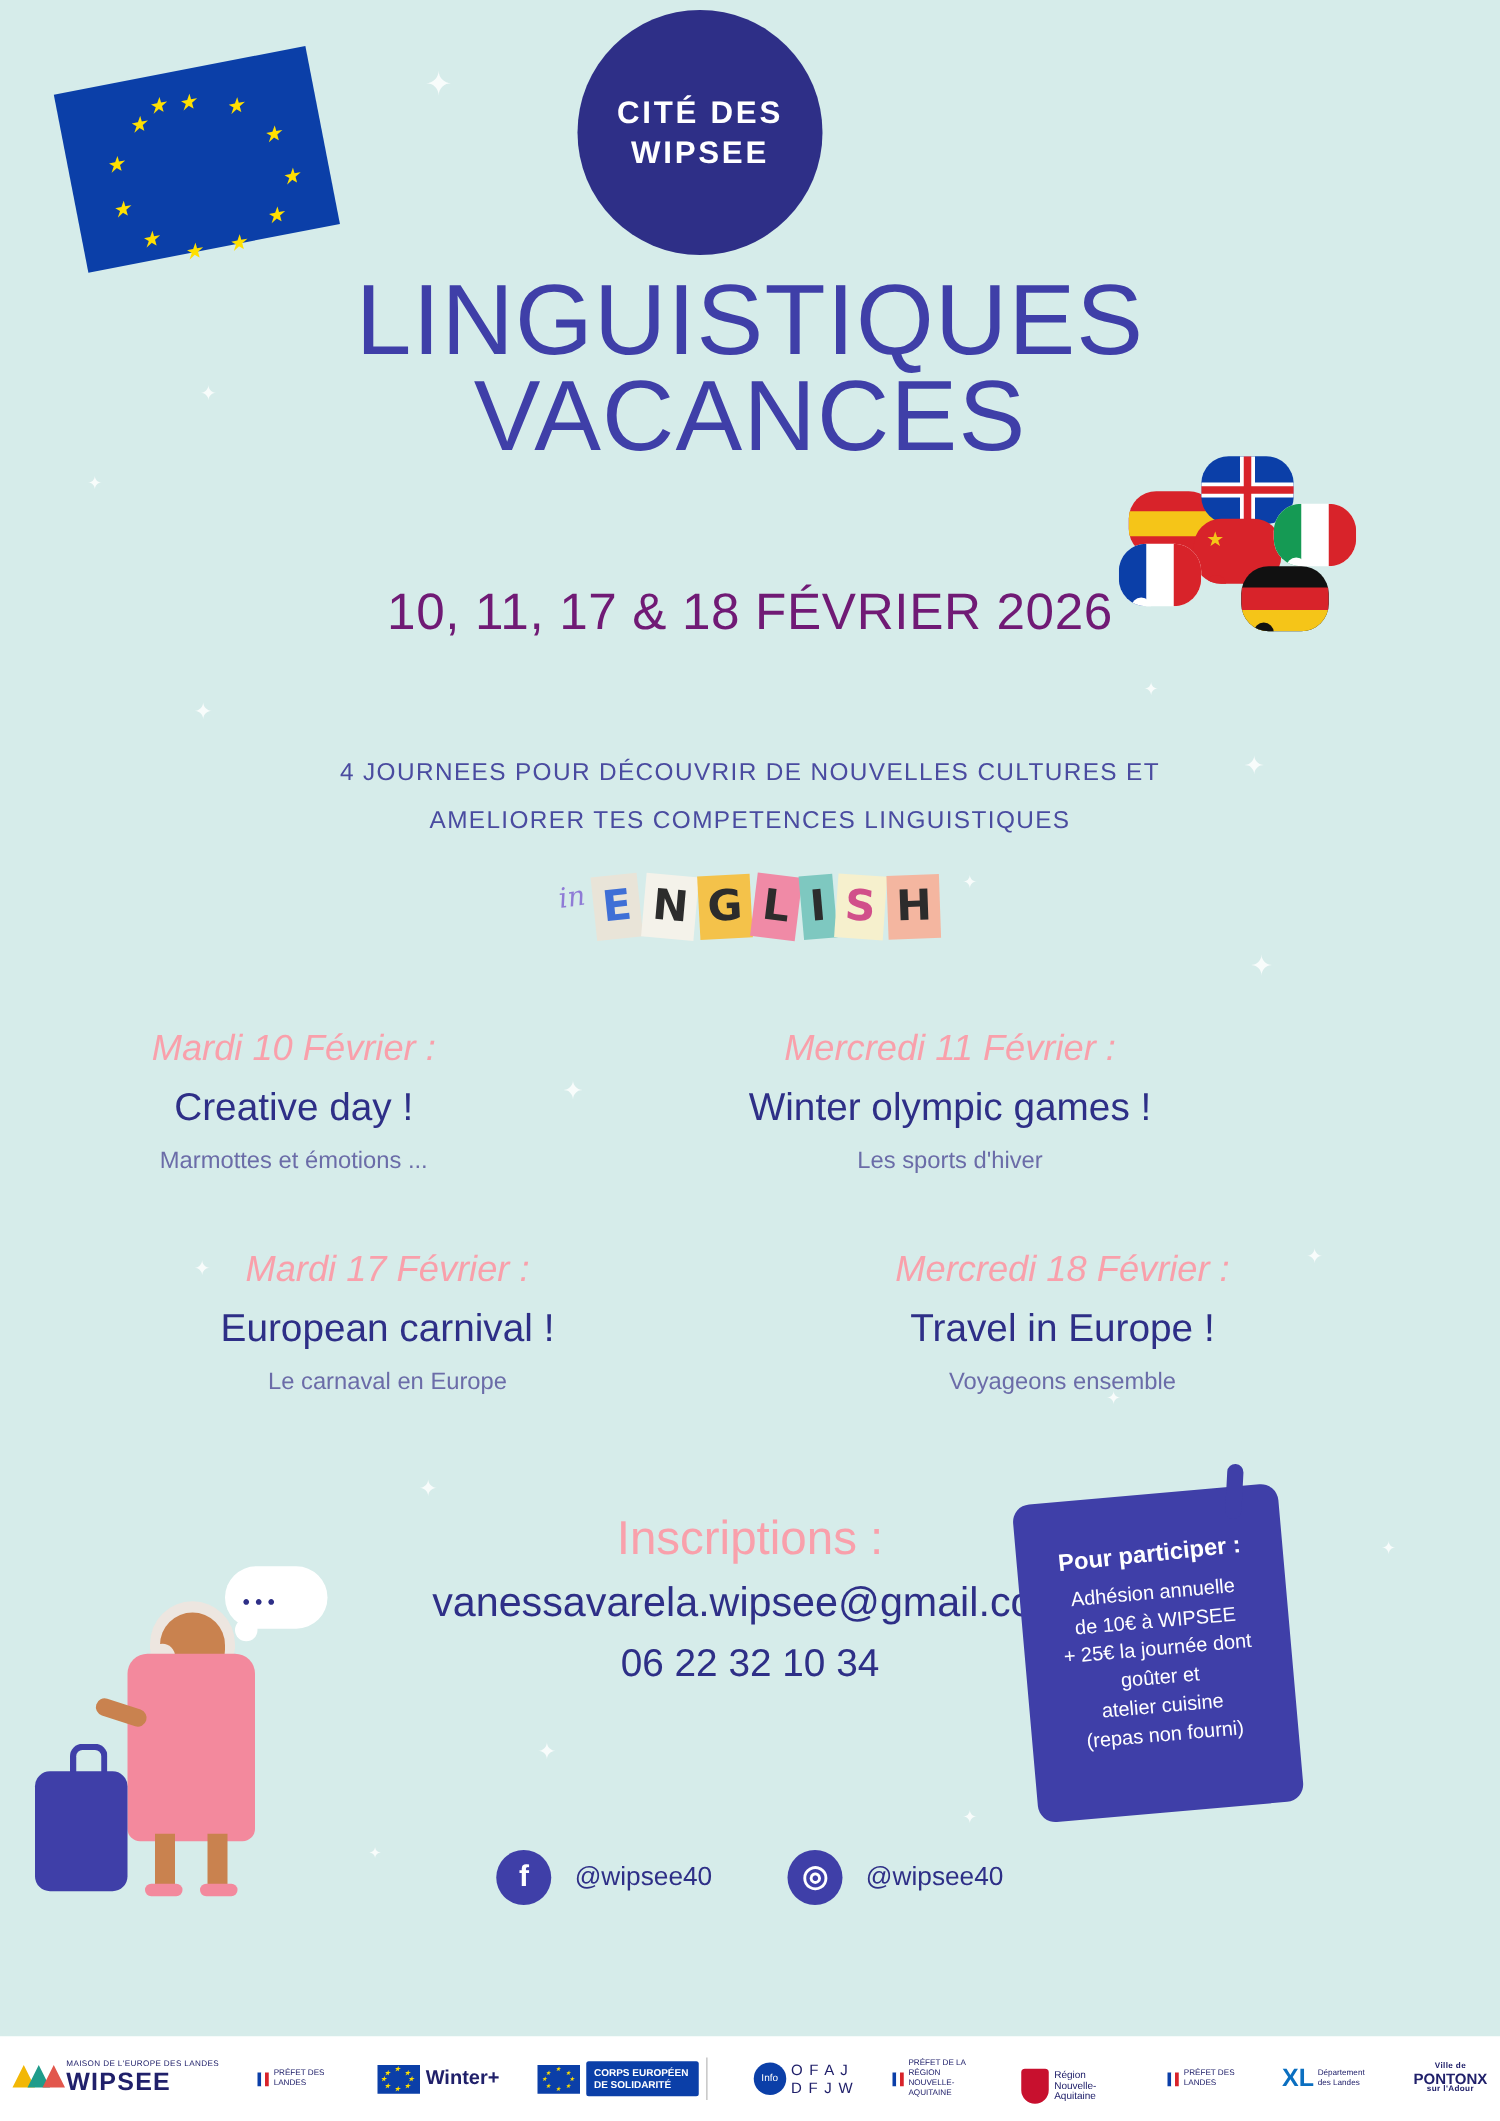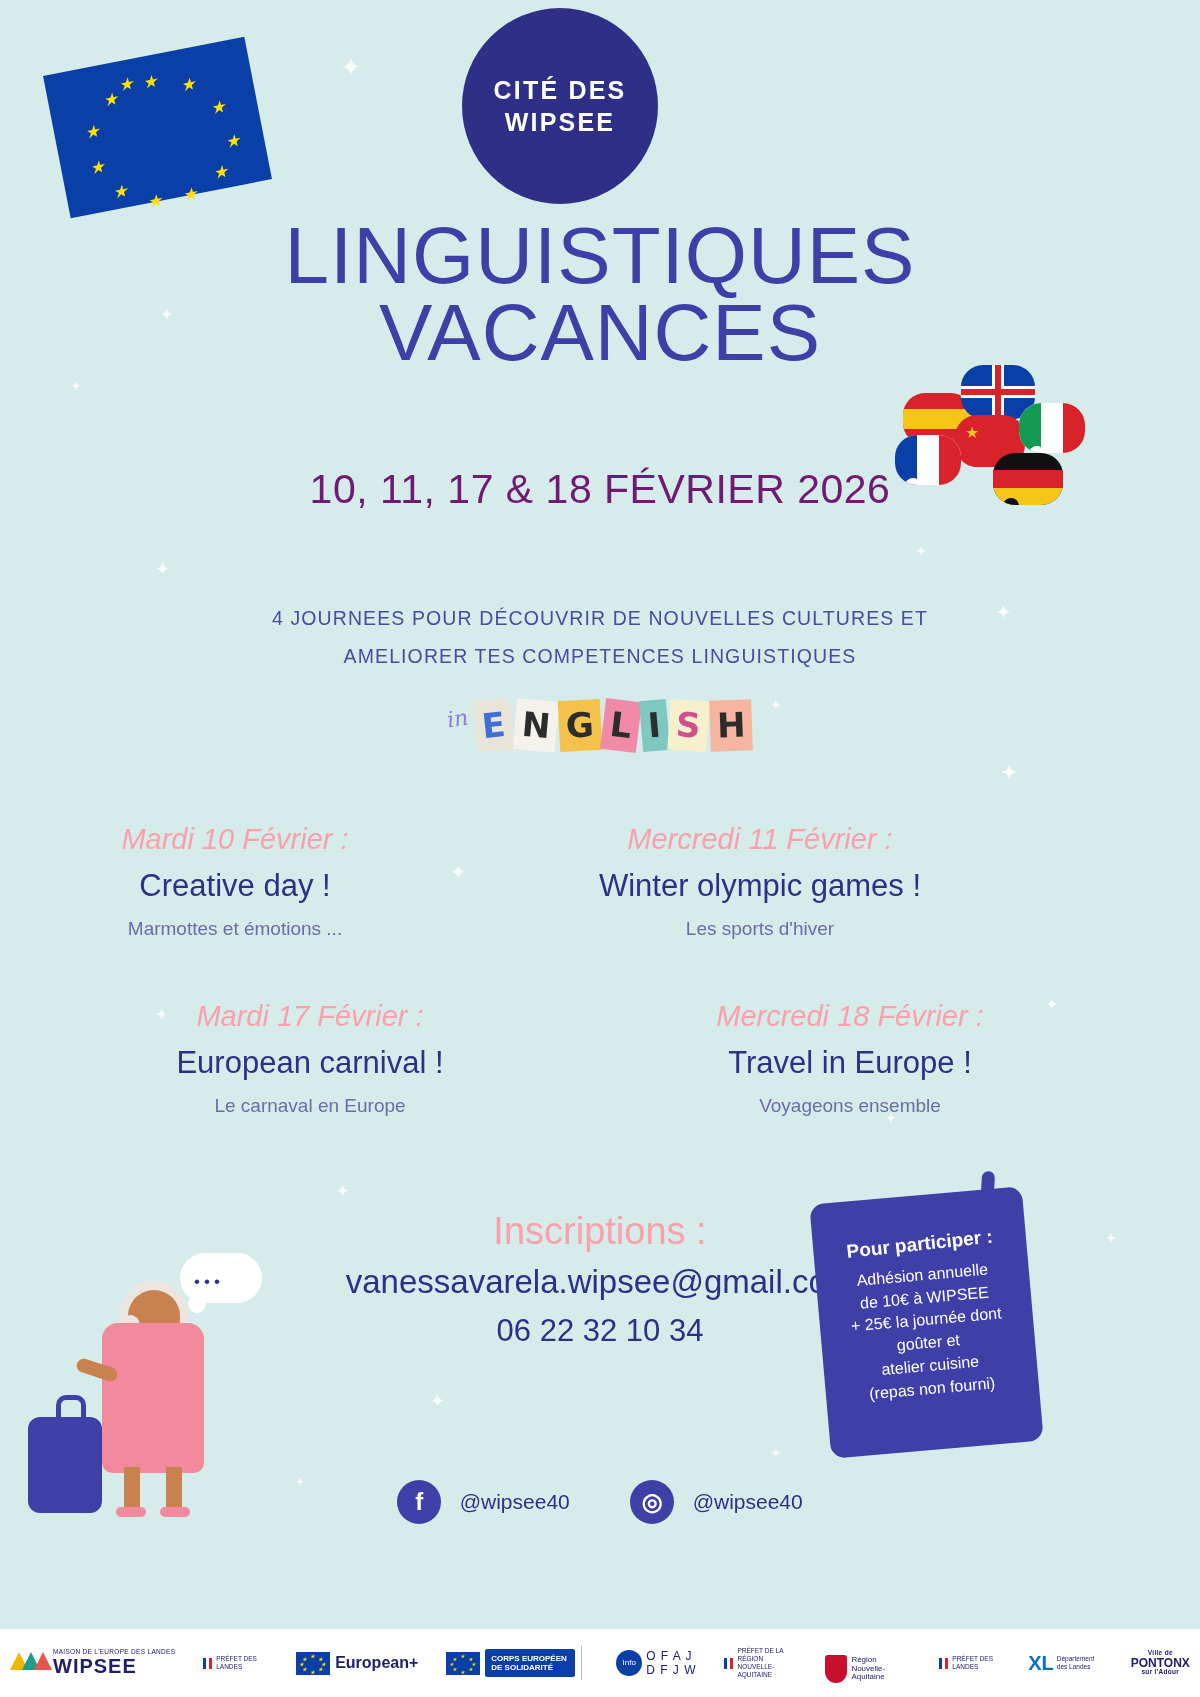--- a/index.html
+++ b/index.html
@@ -328,21 +328,21 @@
       <div class="eu-mini">
         <i style="left:14px;top:2px;">★</i>
           <i style="left:22px;top:5px;">★</i>
           <i style="left:25px;top:10px;">★</i>
         <i style="left:22px;top:15px;">★</i>
           <i style="left:14px;top:18px;">★</i>
           <i style="left:6px;top:15px;">★</i>
         <i style="left:3px;top:10px;">★</i>
           <i style="left:6px;top:5px;">★</i>
       </div>
-      <span>European+</span>
+      <span>Winter+</span>
     </div>
 
     <div class="f-item">
       <div class="eu-mini">
         <i style="left:14px;top:2px;">★</i>
           <i style="left:22px;top:5px;">★</i>
           <i style="left:25px;top:10px;">★</i>
         <i style="left:22px;top:15px;">★</i>
           <i style="left:14px;top:18px;">★</i>
           <i style="left:6px;top:15px;">★</i>

